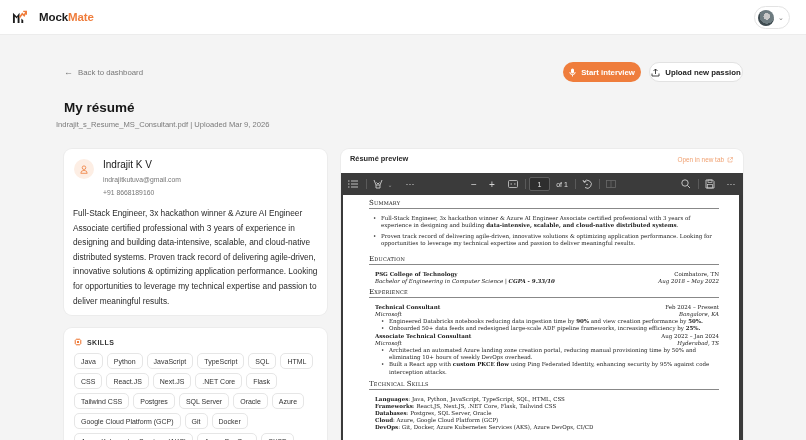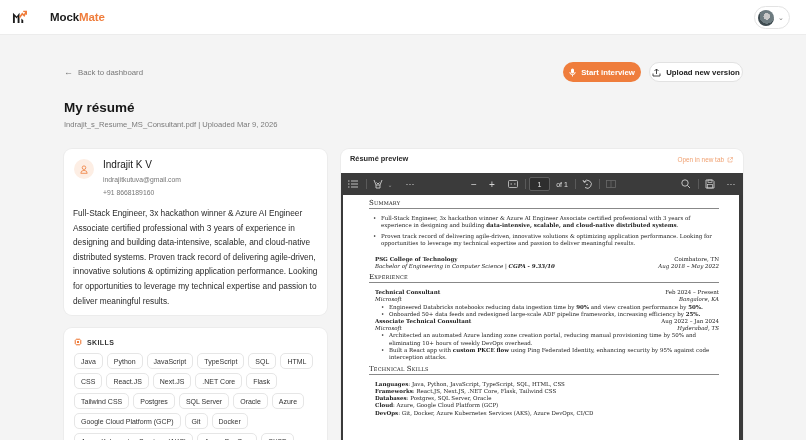--- a/index.html
+++ b/index.html
@@ -1,36 +1,36 @@
 <!DOCTYPE html>
 <html><head>
 <meta charset="utf-8">
 <style>
   * { box-sizing: border-box; margin: 0; padding: 0; }
   html, body { width: 806px; height: 440px; overflow: hidden; }
   body { background: #f4f4f4; font-family: "Liberation Sans", "DejaVu Sans", sans-serif; color: #1a1a1a; position: relative; }
 
   .topbar { position: absolute; left: 0; top: 0; width: 806px; height: 35px; background: #fff; border-bottom: 1px solid #ececec; }
-  .logo { position: absolute; left: 12px; top: 10px; display: flex; align-items: center; gap: 23px; }
+  .logo { position: absolute; left: 12px; top: 10px; display: flex; align-items: center; gap: 12px; }
   .logo-mark { width: 15px; height: 14px; }
   .logo-text { font-size: 11.5px; font-weight: 700; letter-spacing: -0.1px; }
   .logo-text .a { color: #1c1c1c; }
   .logo-text .b { color: #ef7d3c; }
   .user-menu { position: absolute; right: 16px; top: 6px; width: 36px; height: 23px; border: 1px solid #e3e3e3; border-radius: 12px; background: #fff; display: flex; align-items: center; padding-left: 3px; gap: 4px; }
   .avatar-img { width: 16px; height: 16px; border-radius: 50%; background: radial-gradient(circle at 55% 40%, #c9c9c9 0 25%, #6d7b80 26% 55%, #3d4a4f 56%); }
   .chev { font-size: 7px; color: #777; }
 
   .back-link { position: absolute; left: 64px; top: 67px; font-size: 7.8px; color: #777; display: flex; align-items: center; gap: 5px; }
   .back-link .arr { font-size: 9px; }
 
   .btn-start { position: absolute; left: 563px; top: 62px; width: 78px; height: 20px; background: #ef7d3c; border-radius: 10px; color: #fff; font-size: 7.8px; font-weight: 600; display: flex; align-items: center; justify-content: center; gap: 5px; }
   .btn-upload { position: absolute; left: 649px; top: 62px; width: 94px; height: 20px; background: #fff; border: 1px solid #e2e2e2; border-radius: 10px; color: #222; font-size: 7.8px; font-weight: 600; display: flex; align-items: center; justify-content: center; gap: 5px; }
 
   .page-title { position: absolute; left: 64px; top: 100px; font-size: 13.5px; font-weight: 700; color: #161616; }
-  .page-sub { position: absolute; left: 64px; top: 120px; font-size: 7.6px; color: #7a7a7a; }
+  .page-sub { position: absolute; left: 56px; top: 120px; font-size: 7.6px; color: #7a7a7a; }
 
   .card { position: absolute; background: #fff; border-radius: 8px; box-shadow: 0 0 0 1px #ececec; }
   .profile-card { left: 64px; top: 149px; width: 263px; height: 166px; }
   .profile-avatar { position: absolute; left: 10px; top: 10px; width: 20px; height: 20px; border-radius: 50%; background: #fdeee4; display: flex; align-items: center; justify-content: center; }
   .profile-name { position: absolute; left: 39px; top: 10px; font-size: 10px; font-weight: 400; color: #1a1a1a; }
   .profile-email { position: absolute; left: 39px; top: 27px; font-size: 6.8px; color: #777; }
   .profile-phone { position: absolute; left: 39px; top: 40px; font-size: 6.8px; color: #777; }
   .profile-bio { position: absolute; left: 9px; top: 57px; width: 250px; font-size: 8.3px; line-height: 14.6px; color: #2a2a2a; }
 
   .skills-card { left: 64px; top: 328px; width: 263px; height: 130px; }
@@ -90,21 +90,21 @@
     <path d="M0.8 4 Q0.8 6.7 3.5 6.7 Q6.2 6.7 6.2 4" stroke="#fff" stroke-width="0.9" fill="none"></path>
     <line x1="3.5" y1="6.7" x2="3.5" y2="8.5" stroke="#fff" stroke-width="0.9"></line>
   </svg>
   <span>Start interview</span>
 </div>
 <div class="btn-upload">
   <svg width="9" height="9" viewBox="0 0 9 9">
     <path d="M4.5 6 V1 M2.5 3 L4.5 1 L6.5 3" stroke="#333" stroke-width="0.9" fill="none"></path>
     <path d="M1 5.5 V8 H8 V5.5" stroke="#333" stroke-width="0.9" fill="none"></path>
   </svg>
-  <span>Upload new version</span>
+  <span>Upload new passion</span>
 </div>
 
 <div class="page-title">My résumé</div>
 <div class="page-sub">Indrajit_s_Resume_MS_Consultant.pdf | Uploaded Mar 9, 2026</div>
 
 <div class="card profile-card">
   <div class="profile-avatar">
     <svg width="8" height="9" viewBox="0 0 8 9">
       <circle cx="4" cy="2.7" r="1.8" stroke="#ef7d3c" stroke-width="0.8" fill="none"></circle>
       <path d="M0.8 8.3 Q0.8 5.4 4 5.4 Q7.2 5.4 7.2 8.3 Z" stroke="#ef7d3c" stroke-width="0.8" fill="none"></path>
@@ -223,20 +223,21 @@
     </div>
 
     <div class="pdf-page">
       <div class="pdf-content">
         <div class="sec-h">Summary</div>
         <div class="bul"><span>Full-Stack Engineer, 3x hackathon winner &amp; Azure AI Engineer Associate certified professional with 3 years of experience in designing and building </span><span class="bold">data-intensive, scalable, and cloud-native distributed systems</span><span>.</span></div>
         <div class="gap"></div>
         <div class="bul"><span>Proven track record of delivering agile-driven, innovative solutions &amp; optimizing application performance. Looking for opportunities to leverage my technical expertise and passion to deliver meaningful results.</span></div>
         <div style="height:9px"></div>
 
+        <div class="sec-h">Education</div>
         <div class="row2">
           <span class="bold">PSG College of Technology</span>
           <span>Coimbatore, TN</span>
         </div>
         <div class="row2">
           <span class="it"><span>Bachelor of Engineering in Computer Science | </span><span class="bold">CGPA - 9.33/10</span></span>
           <span class="it">Aug 2018 – May 2022</span>
         </div>
         <div style="height:4px"></div>
 

